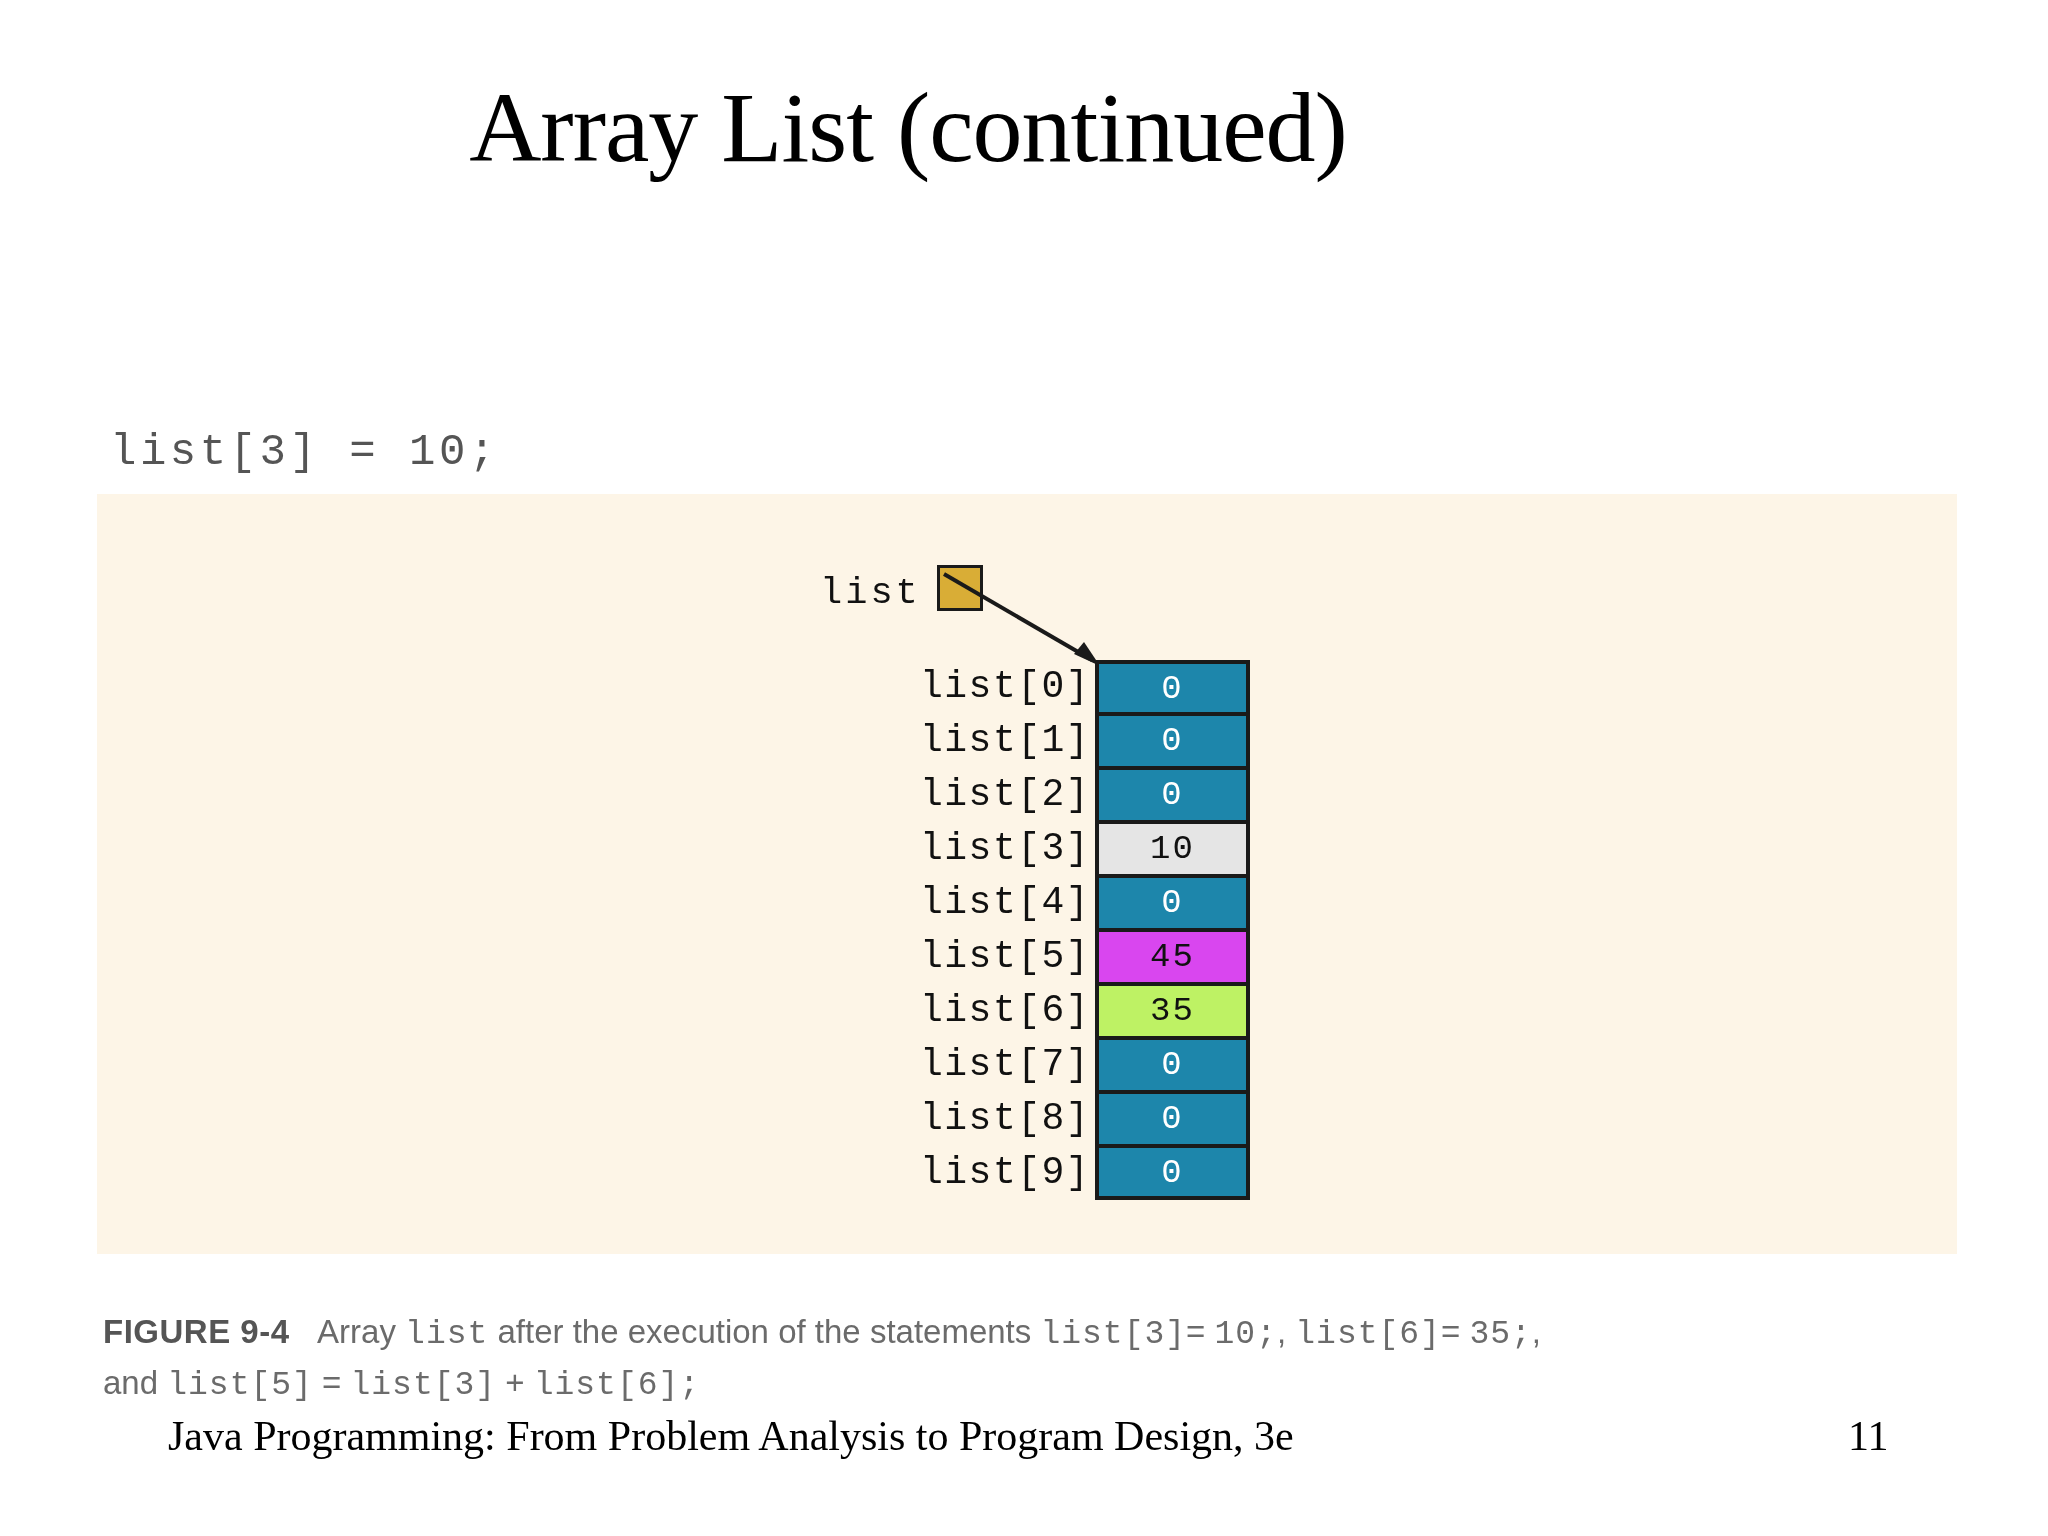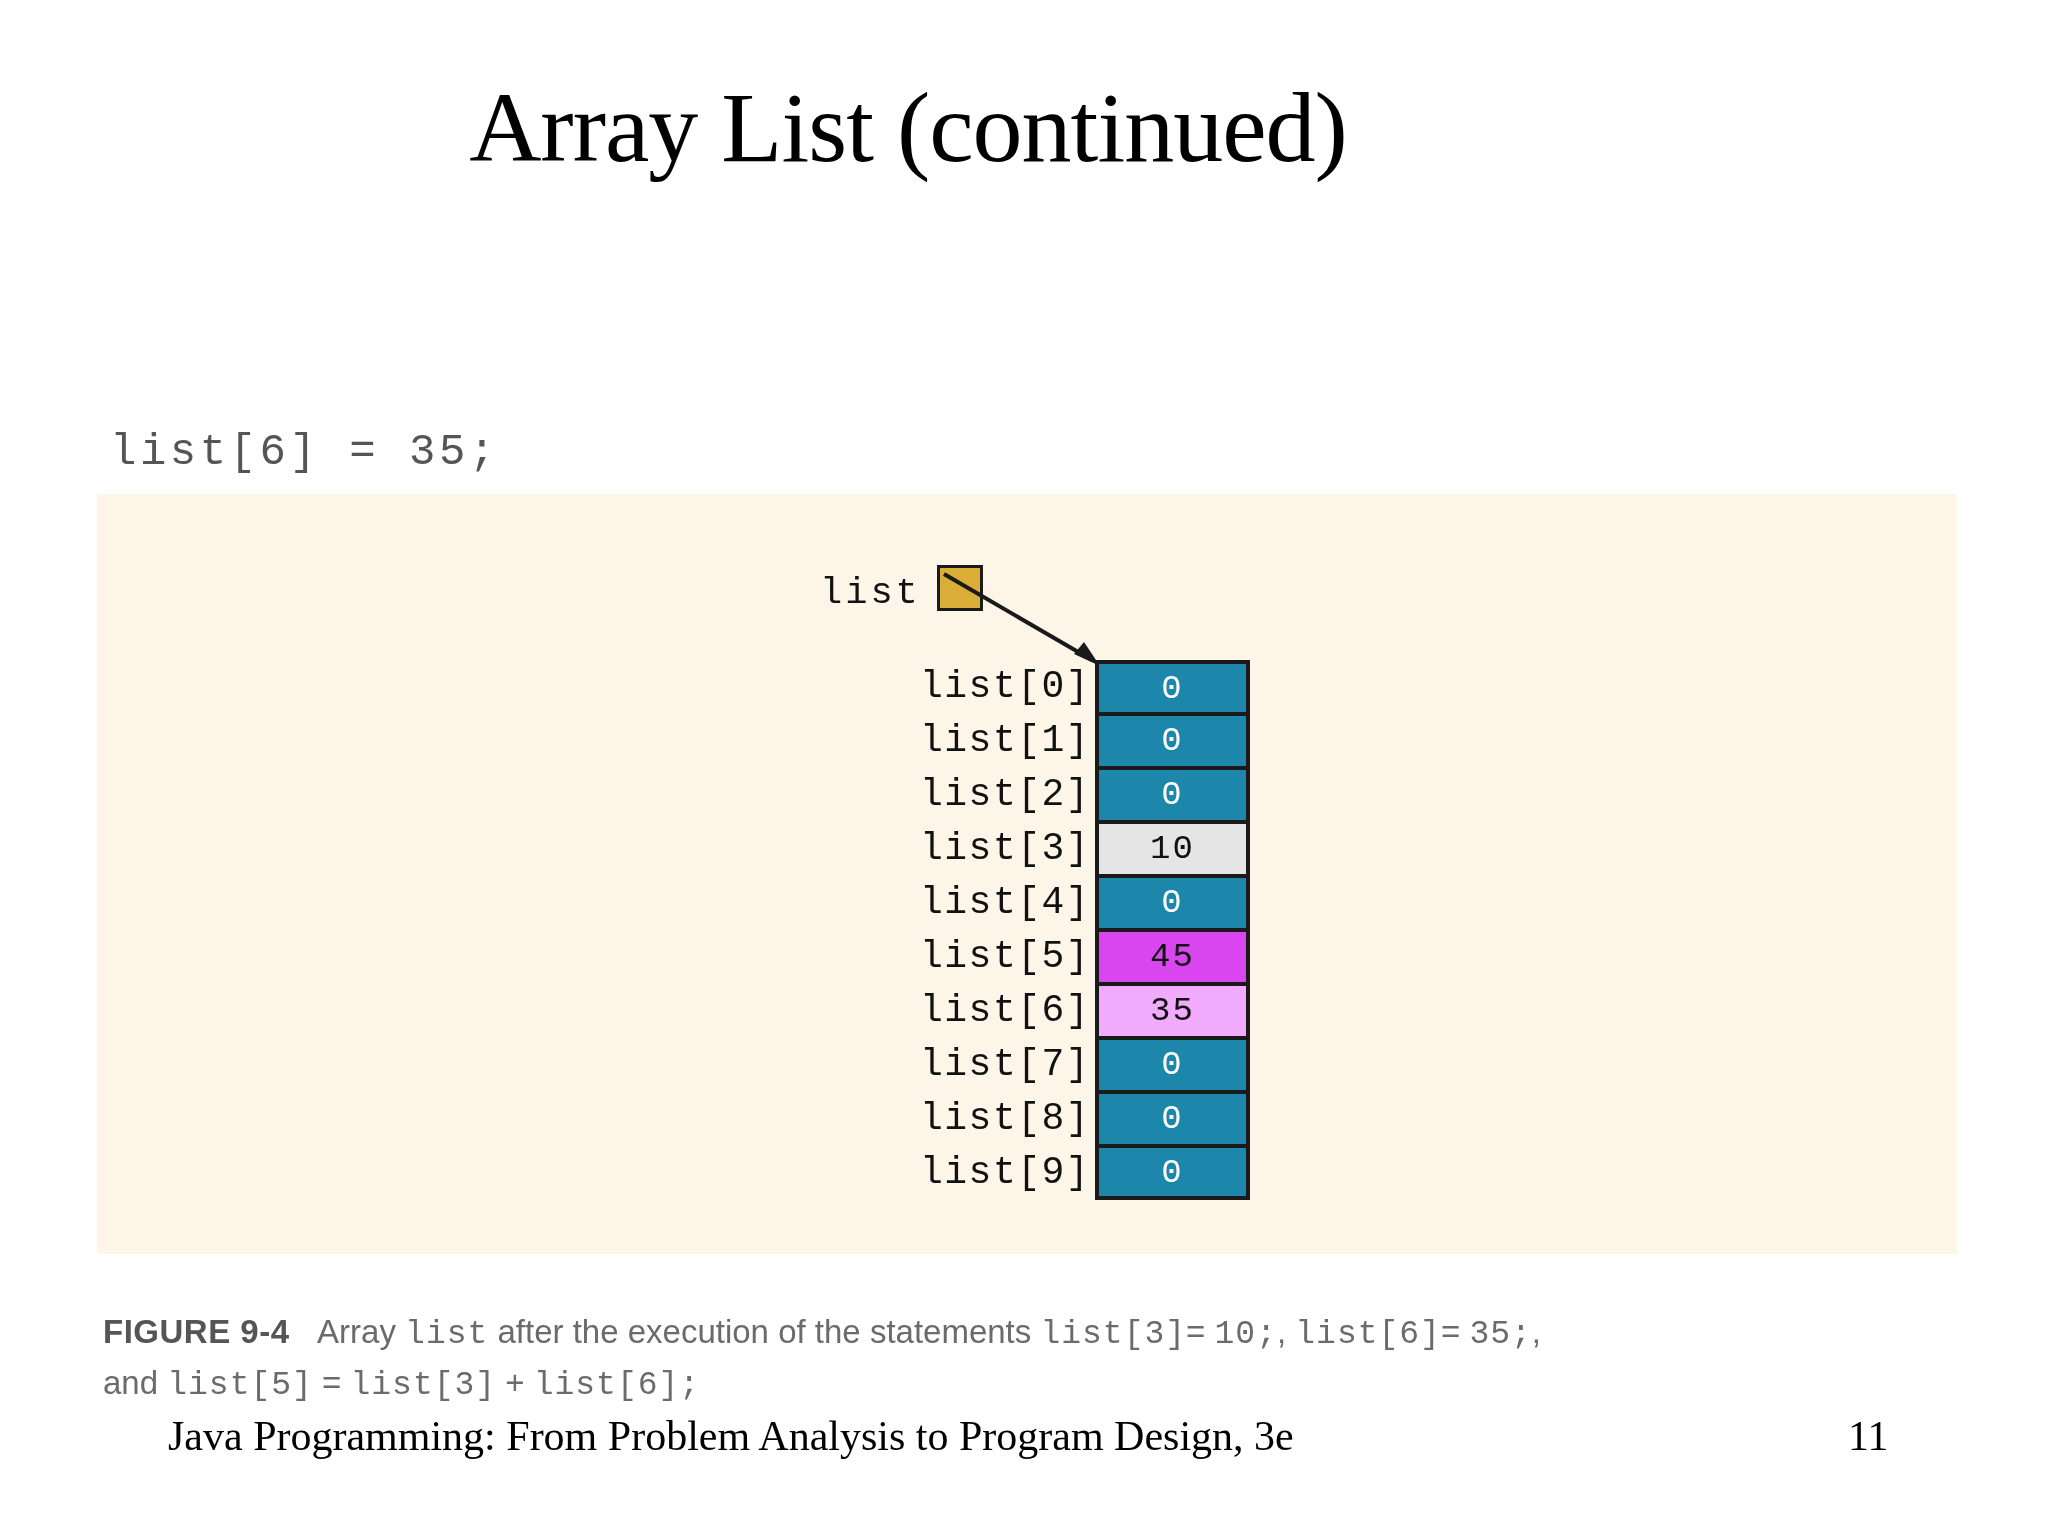--- a/index.html
+++ b/index.html
@@ -165,20 +165,21 @@
     font-size: 42px;
     color: #000000;
   }
 </style>
 </head>
 <body>
 
 <div id="slide-title">Array List (continued)</div>
 
 <div id="code-block">
+  <span class="code-line">list[3] = 10;</span>
   <span class="code-line">list[6] = 35;</span>
   <span class="code-line">list[5] = list[3] + list[6];</span>
 </div>
 
 <div id="figure-panel" style="background: rgb(253, 245, 231);"></div>
 
 <div id="pointer-label">list</div>
 <div id="pointer-box" style="background: rgb(217, 173, 54); border-color: rgb(26, 26, 26);"></div>
 
 <svg id="pointer-arrow" viewBox="0 0 180 110" xmlns="http://www.w3.org/2000/svg">
@@ -213,21 +214,21 @@
     <div class="array-cell" style="background: rgb(29, 134, 171); color: rgb(255, 255, 255);">0</div>
   </div>
 
   <div class="array-row">
     <div class="array-index">list[5]</div>
     <div class="array-cell" style="background: #d946ef; color: rgb(17, 17, 17);">45</div>
   </div>
 
   <div class="array-row">
     <div class="array-index">list[6]</div>
-    <div class="array-cell" style="background: #f0abfc; color: rgb(17, 17, 17); text-align: center;">35</div>
+    <div class="array-cell" style="background: #bef264; color: rgb(17, 17, 17); text-align: center;">35</div>
   </div>
 
   <div class="array-row">
     <div class="array-index">list[7]</div>
     <div class="array-cell" style="background: rgb(29, 134, 171); color: rgb(255, 255, 255);">0</div>
   </div>
 
   <div class="array-row">
     <div class="array-index">list[8]</div>
     <div class="array-cell" style="background: rgb(29, 134, 171); color: rgb(255, 255, 255);">0</div>

